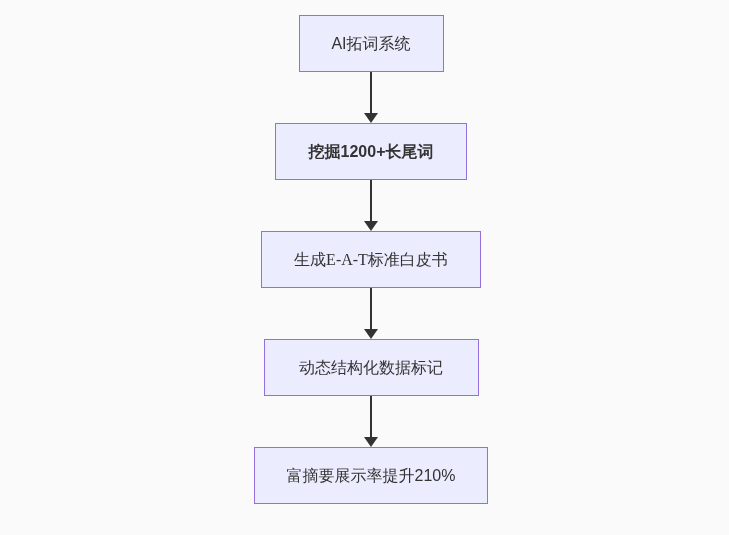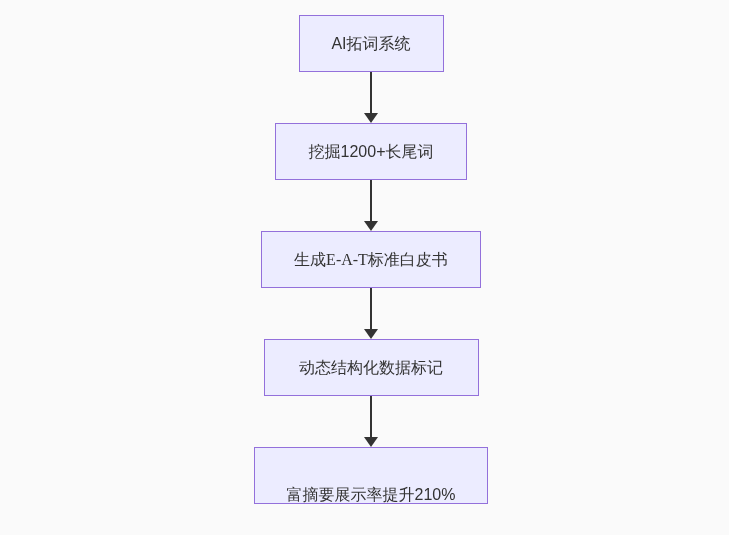--- a/index.html
+++ b/index.html
@@ -36,24 +36,24 @@
     align-items: center;
     justify-content: center;
     color: #333333;
     font-size: 16px;
     line-height: 1;
     white-space: nowrap;
   }
 
   
   .node.n1 { width: 145px; }
-  .node.n2 { width: 192px; }
+  .node.n2 { width: 192px; font-weight: bold; }
   .node.n3 { width: 220px; font-family: Liberation Serif, serif; }
   .node.n4 { width: 215px; }
-  .node.n5 { width: 234px; align-items: flex-end; }
+  .node.n5 { width: 234px; }
 
   .arrow {
     height: 51px;
     display: flex;
     flex-direction: column;
     align-items: center;
   }
 
   .arrow .shaft {
     width: 2px;

